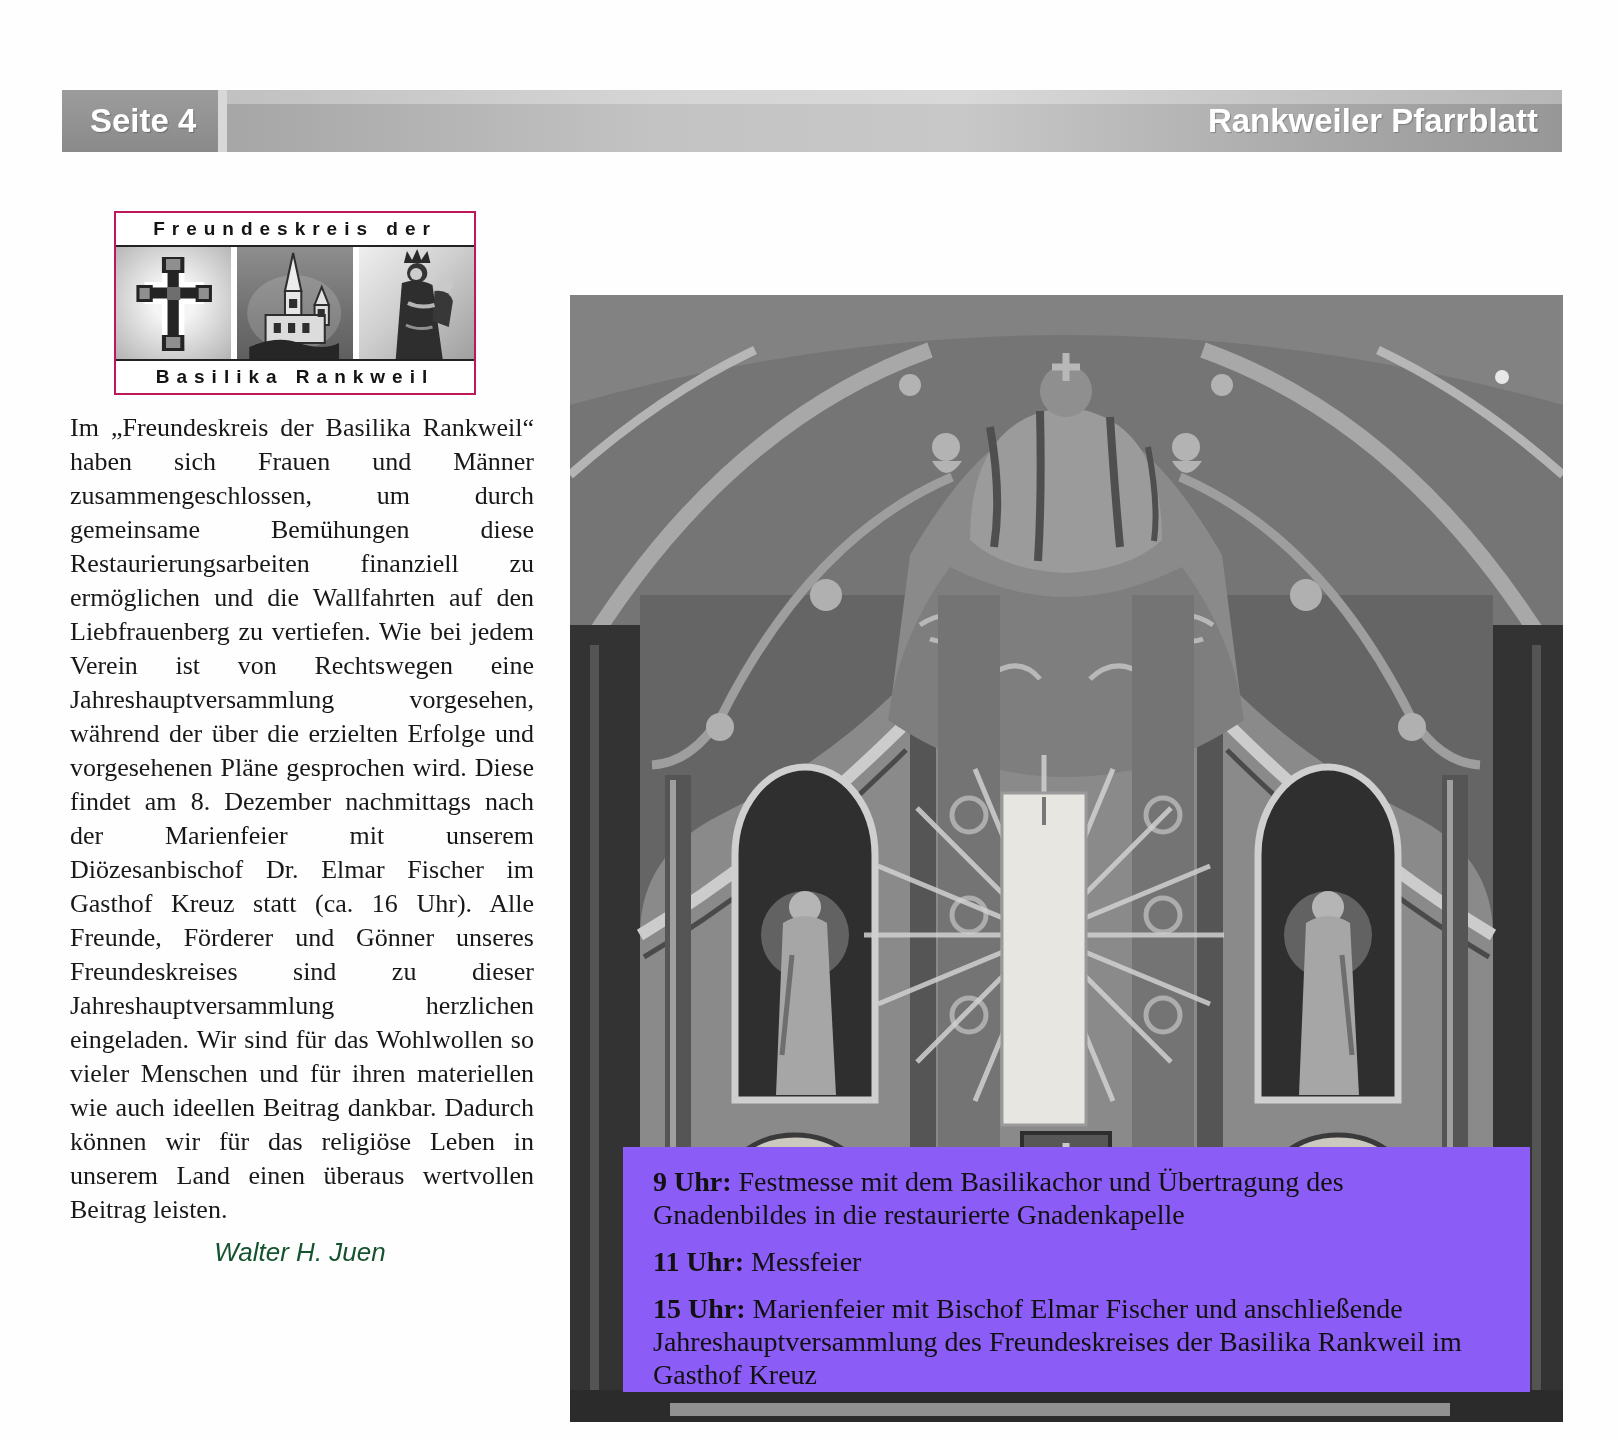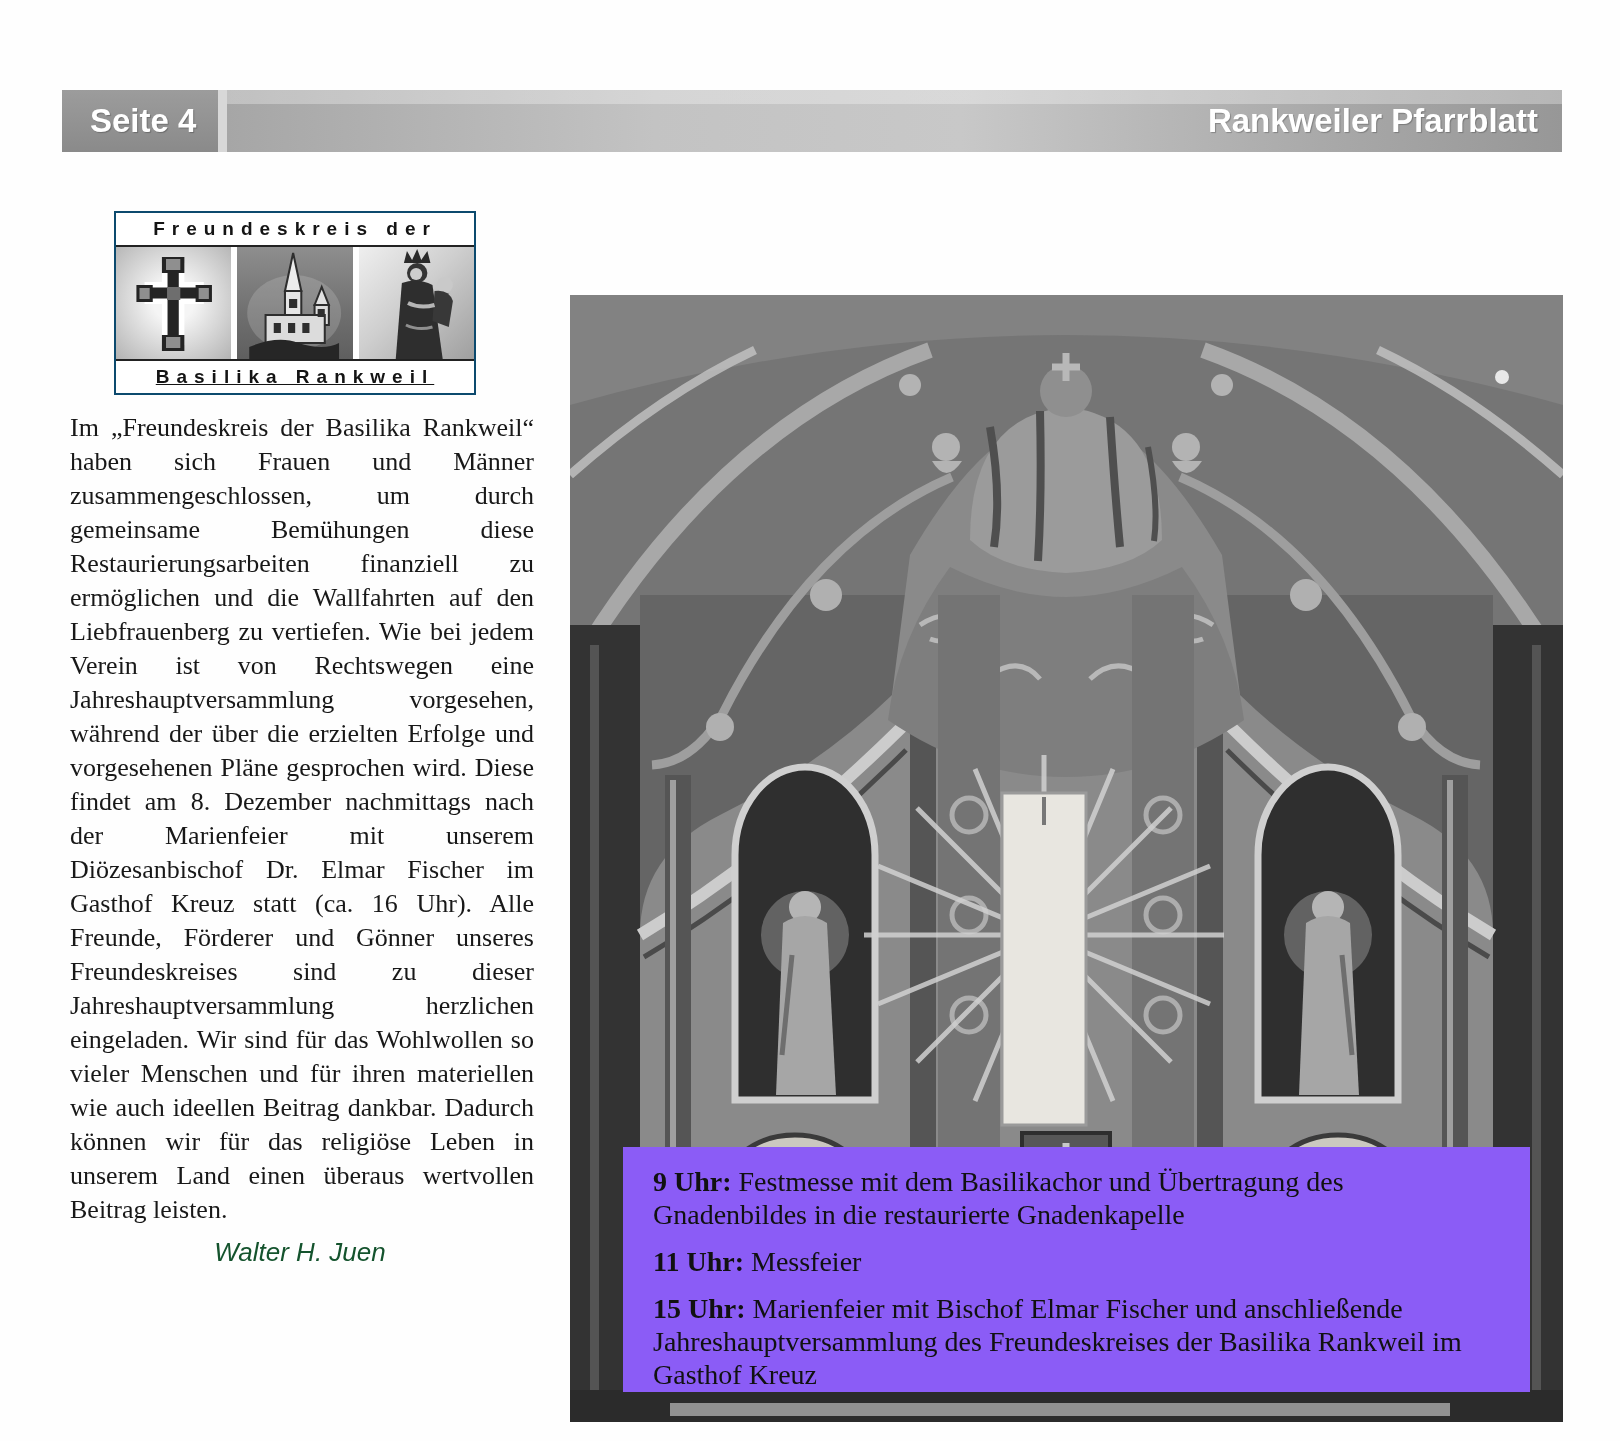--- a/index.html
+++ b/index.html
@@ -16,25 +16,25 @@
   .header-main{flex:1;display:flex;align-items:center;justify-content:flex-end;padding-right:24px;
                background:
                  linear-gradient(180deg,rgba(255,255,255,0.30) 0%,rgba(255,255,255,0.30) 22%,rgba(255,255,255,0) 23%),
                  linear-gradient(90deg,#a6a6a6 0%,#c3c3c3 32%,#c8c8c8 55%,#a9a9a9 82%,#979797 100%);
                text-shadow:1px 1px 1px rgba(0,0,0,0.25);}
 
   
   .article-col{position:absolute;left:70px;top:197px;width:464px;}
   .article-title{margin:0;font-size:28px;line-height:37px;font-weight:bold;text-align:justify;
                  -moz-text-align-last:left;text-align-last:left;color:#161616;letter-spacing:0.3px;}
-  .logo{margin:14px 0 0 44px;width:358px;border:2px solid #0c4a6e;background:#ffffff;}
+  .logo{margin:14px 0 0 44px;width:358px;border:2px solid #be185d;background:#ffffff;}
   .logo-band{height:32px;line-height:32px;text-align:center;font-family:"Liberation Sans", sans-serif;
              font-weight:bold;font-size:19px;letter-spacing:7px;color:#141414;white-space:nowrap;overflow:hidden;}
   .logo-top{border-bottom:2px solid #222;}
-  .logo-bottom{border-top:2px solid #222;text-decoration:underline;}
+  .logo-bottom{border-top:2px solid #222;}
   .logo-panels{display:flex;height:112px;background:#fff;}
   .panel{flex:1;position:relative;overflow:hidden;}
   .panel + .panel{border-left:6px solid #ffffff;}
   .panel-cross{background:radial-gradient(circle at 50% 48%, #f5f5f5 25%, #c9c9c9 75%, #b3b3b3 100%);}
   .panel-church{background:linear-gradient(180deg,#8e8e8e 0%,#6f6f6f 60%,#5f5f5f 100%);}
   .panel-madonna{background:linear-gradient(135deg,#efefef 0%,#cfcfcf 45%,#9f9f9f 100%);}
   .panel svg{position:absolute;inset:0;width:100%;height:100%;}
 
   .article-body{margin:16px 0 0;font-size:26px;line-height:34px;text-align:justify;color:#181818;
                 hyphens:auto;-webkit-hyphens:auto;}

